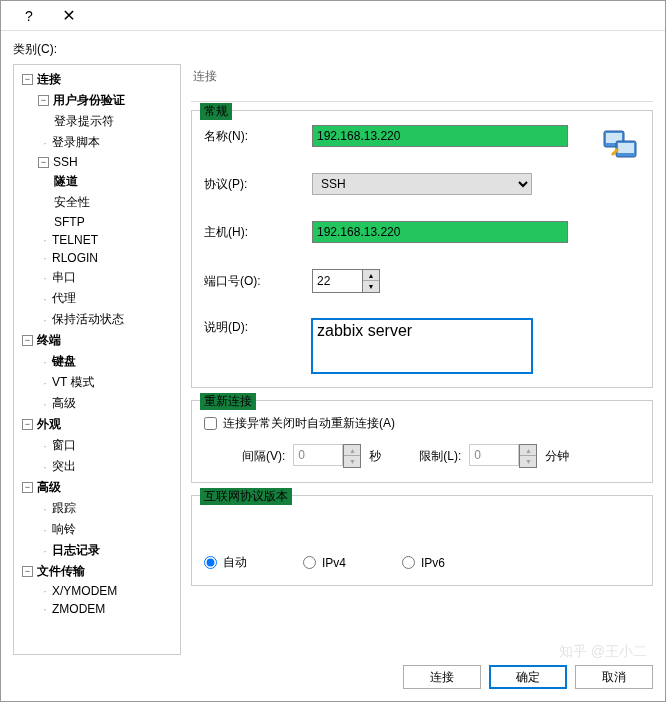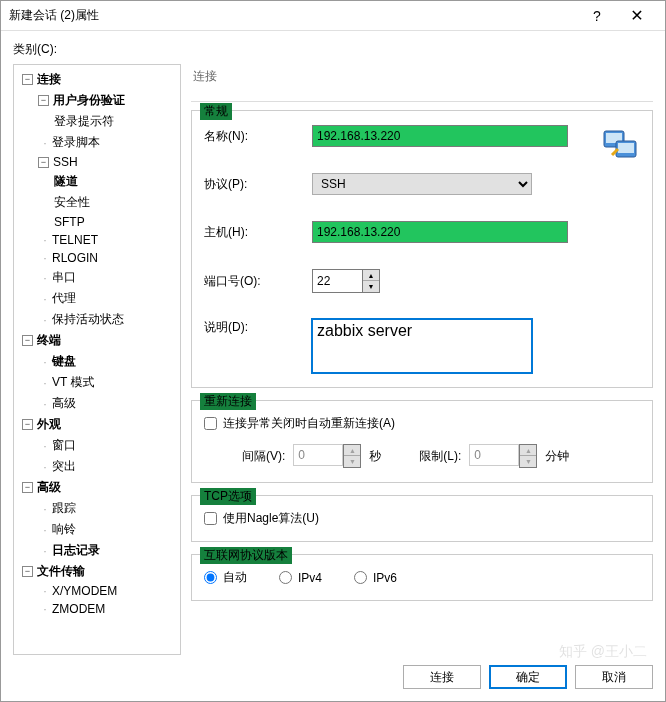--- a/index.html
+++ b/index.html
@@ -33,35 +33,34 @@
 .num-input { border: 1px solid #7a7a7a; border-right: none; height: 24px; width: 50px; padding: 0 4px; font-size: 12px; }
 .spinner { display: flex; flex-direction: column; border: 1px solid #7a7a7a; }
 .spinner-btn { width: 16px; height: 11px; display: flex; align-items: center; justify-content: center; font-size: 7px; background: #e1e1e1; cursor: pointer; border: none; padding: 0; }
 .spinner-btn:first-child { border-bottom: 1px solid #aaa; }
 .textarea { border: 1px solid #0078d7; outline: 1px solid #0078d7; width: 220px; height: 54px; padding: 2px 4px; font-size: 16px; font-family: inherit; resize: none; }
 .icon-host { width: 40px; height: 40px; position: absolute; right: 12px; top: 14px; }
 .checkbox-row { display: flex; align-items: center; gap: 6px; margin-bottom: 12px; }
 .checkbox { width: 13px; height: 13px; }
 .reconnect-settings { display: flex; align-items: center; gap: 8px; padding-left: 38px; }
 .disabled-input { background: #fff; color: #888; border: 1px solid #ccc; width: 50px; height: 22px; padding: 0 4px; font-size: 12px; }
-.radio-group { display: flex; gap: 32px; }
+.radio-group { display: flex; gap: 56px; margin-top: 44px; }
 .radio-item { display: flex; align-items: center; gap: 6px; }
 .radio { width: 13px; height: 13px; }
 .button-bar { display: flex; justify-content: flex-end; gap: 8px; padding-top: 10px; }
 .btn { width: 78px; height: 24px; border: 1px solid #adadad; background: #fff; font-size: 12px; font-family: inherit; cursor: pointer; }
 .btn.primary { border: 2px solid #0078d7; }
 .watermark { position: absolute; right: 6px; bottom: 28px; font-size: 14px; color: rgba(0,0,0,0.12); font-weight: 500; }
 .hr { border: none; border-top: 1px solid #ddd; margin: 8px 0; }
 </style>
 </head>
 <body>
 
 <div class="window">
   <div class="titlebar">
-    <div class="titlebar-title">新建会话 (2)属性</div>
     <div class="titlebar-btn">?</div>
     <div class="titlebar-btn close-btn">✕</div>
   </div>
 
   <div class="body">
     <div class="category-label">类别(C):</div>
 
     <div class="main-split">
 
       <div class="tree-panel">
@@ -233,27 +232,20 @@
               <input class="disabled-input" disabled="" value="0" style="">
               <div class="spinner">
                 <button class="spinner-btn" disabled="">▲</button>
                 <button class="spinner-btn" disabled="">▼</button>
               </div>
             </div>
             <span>分钟</span>
           </div>
         </div>
 
-        <div class="fieldset">
-          <div class="fieldset-legend">TCP选项</div>
-          <div class="checkbox-row" style="margin-bottom:0;">
-            <input type="checkbox" class="checkbox" style="">
-            <span>使用Nagle算法(U)</span>
-          </div>
-        </div>
 
         <div class="fieldset">
           <div class="fieldset-legend">互联网协议版本</div>
           <div class="radio-group">
             <label class="radio-item">
                 <input type="radio" name="ipv" class="radio" checked="" style="">
                 <span>自动</span>
               </label>
             <label class="radio-item">
                 <input type="radio" name="ipv" class="radio" style="">

